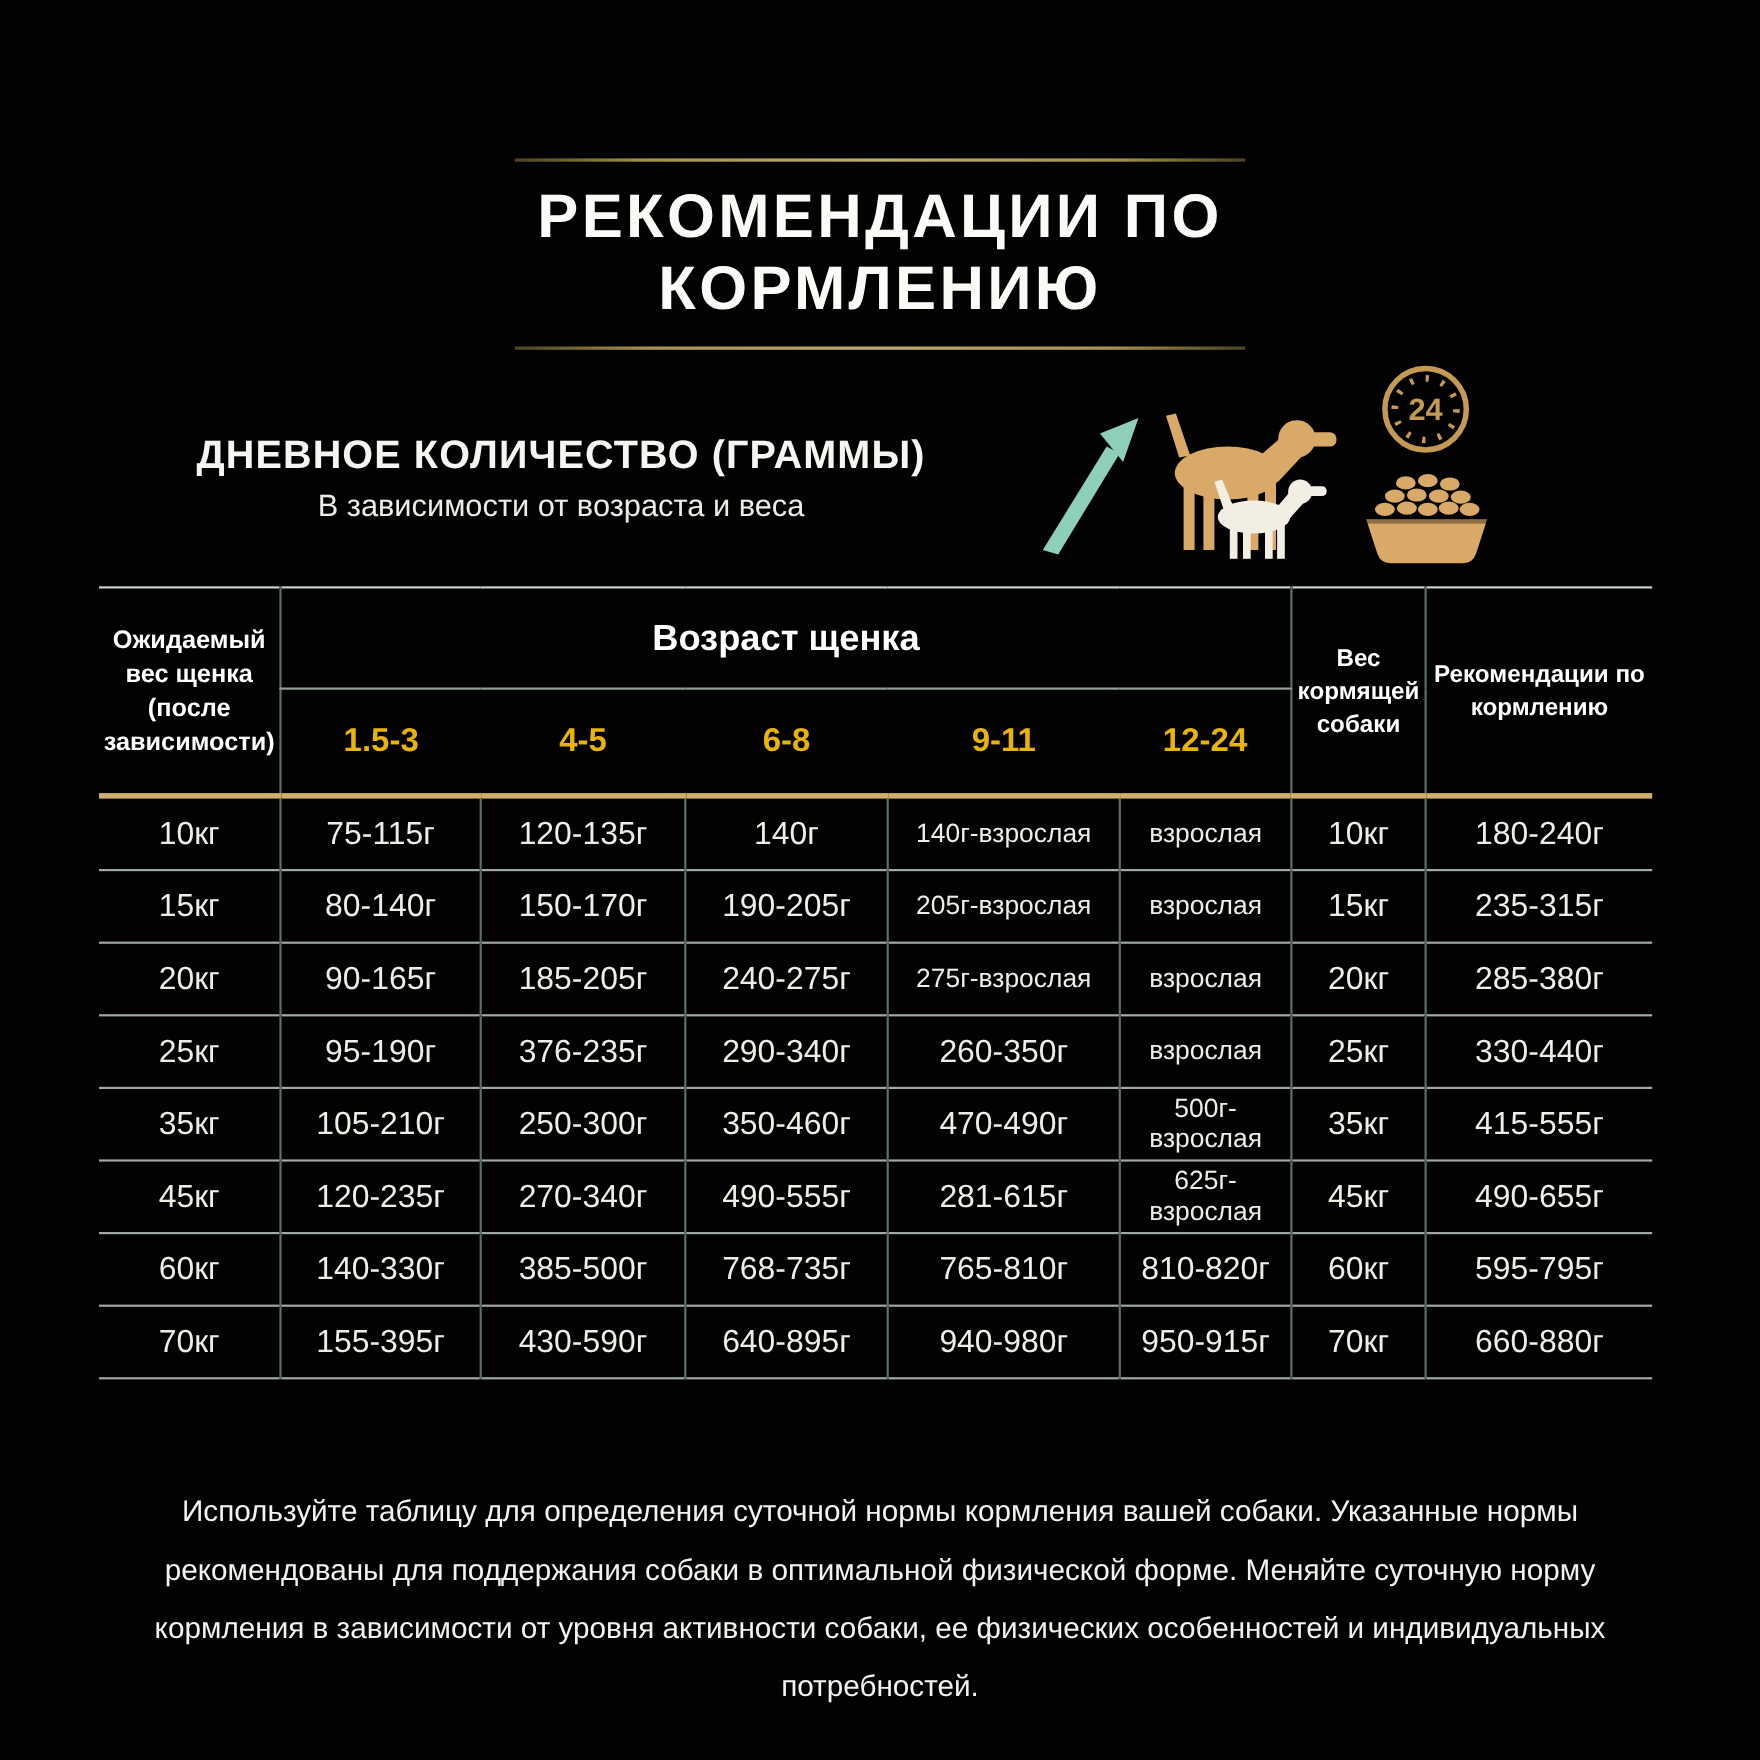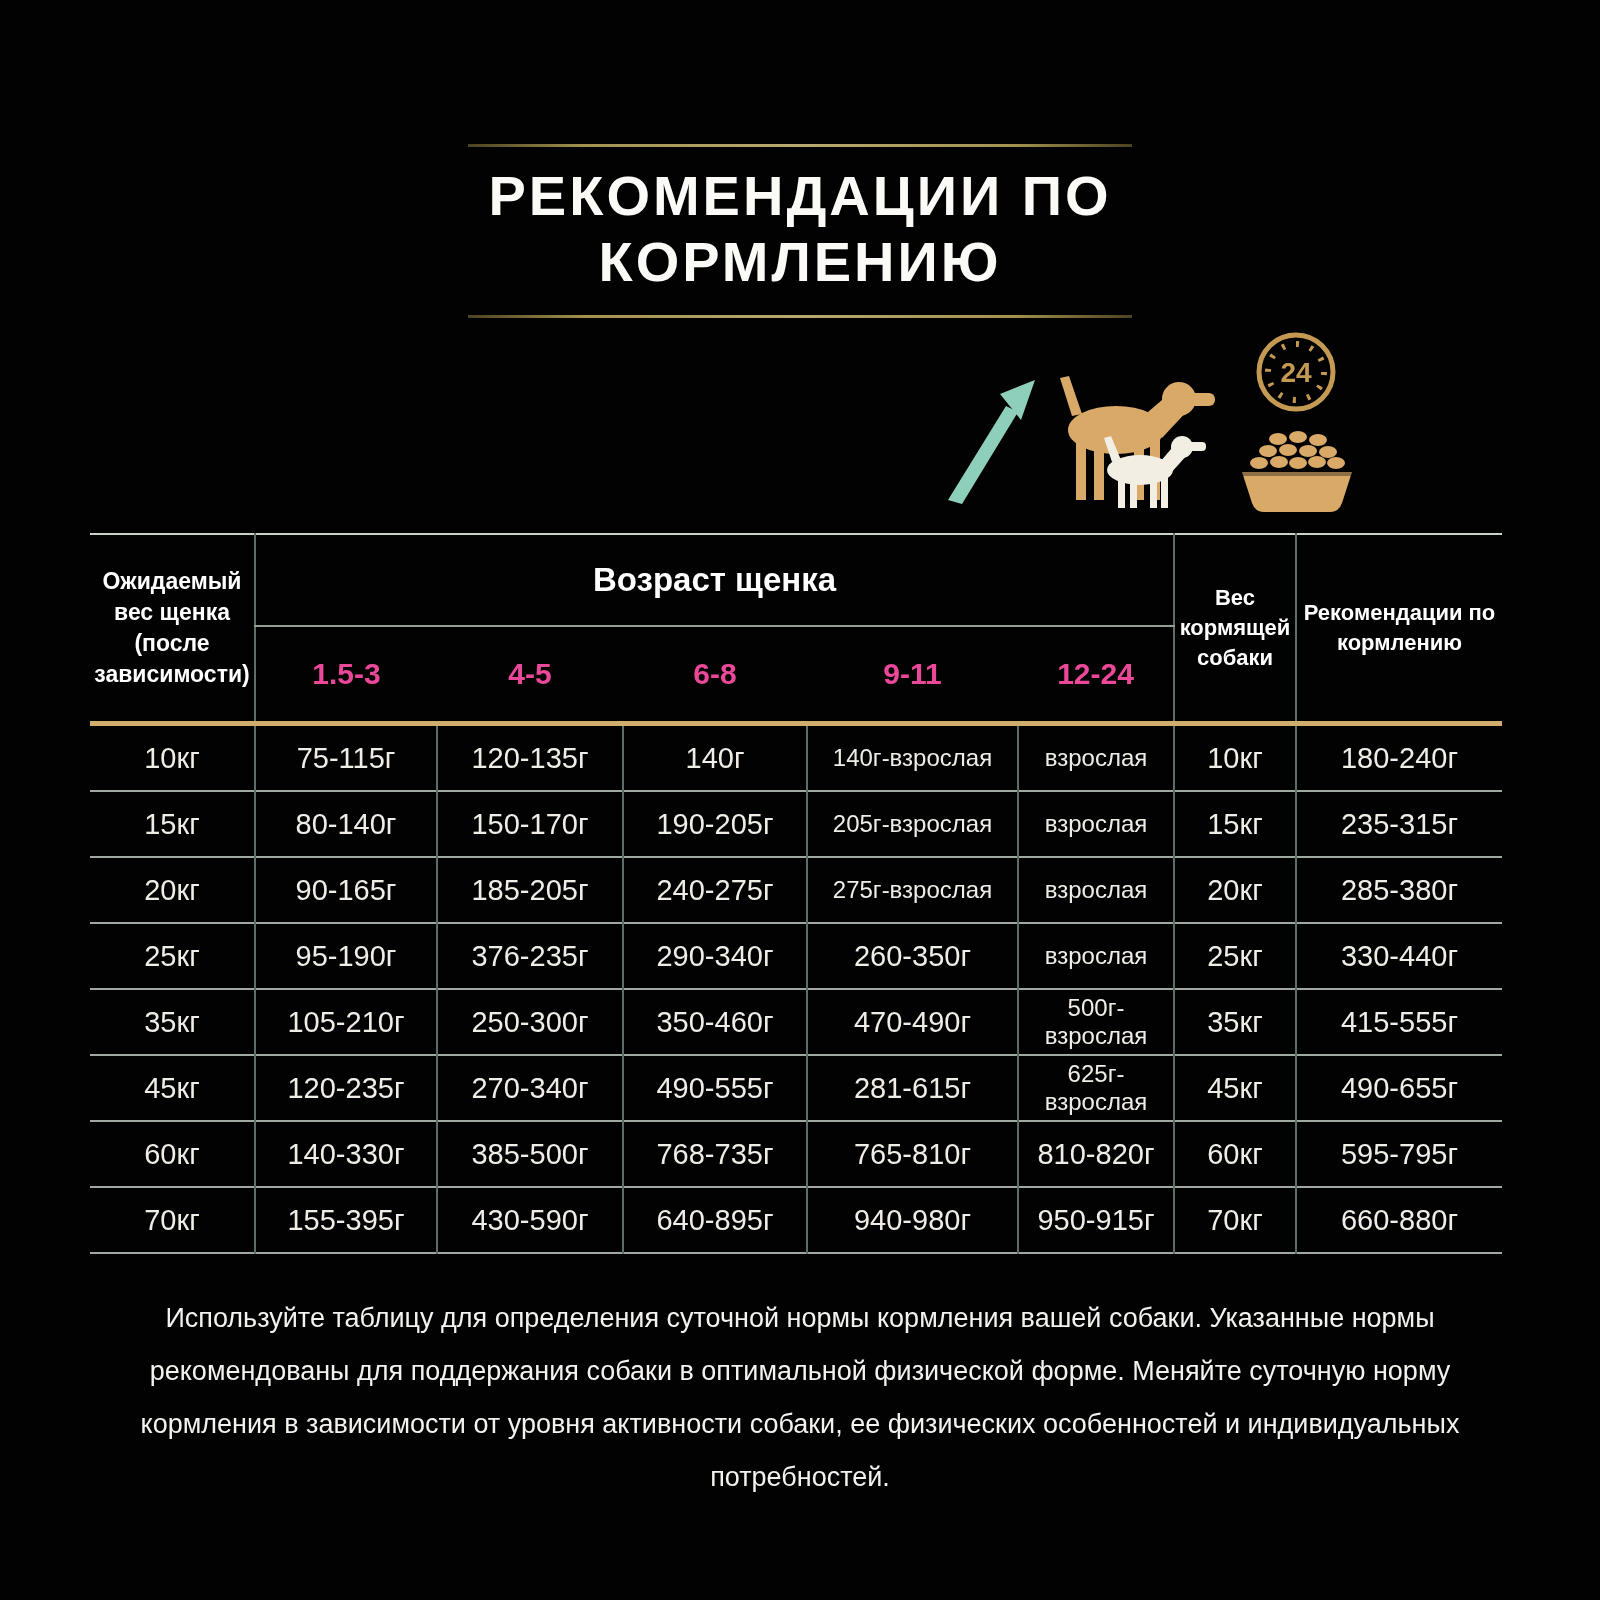--- a/index.html
+++ b/index.html
@@ -42,50 +42,54 @@
     position:absolute;left:90px;top:533px;width:1412px;
     border-collapse:collapse;table-layout:fixed;
     border-top:2px solid #c9d2c9;
     border-bottom:2px solid var(--hline);
   }
   table.feed th,table.feed td{text-align:center;vertical-align:middle;padding:0;}
   .th-col1{font-size:23px;font-weight:700;text-align:left;padding:0 4px 0 8px;
     line-height:31px;color:#fff;}
   .th-age{font-size:33px;font-weight:700;height:90px;color:#fff;
     border-left:2px solid var(--vline);border-bottom:2px solid #93a195;}
-  .th-agenum{font-size:30px;font-weight:700;height:94px;color:#ec4899;}
+  .th-agenum{font-size:30px;font-weight:700;height:94px;color:#eab308;}
   .th-agenum.first{border-left:2px solid var(--vline);}
   .th-side{font-size:22px;font-weight:700;text-align:left;padding-left:12px;
     line-height:30px;color:#fff;border-left:2px solid var(--vline);}
   .hdr-gold{border-bottom:5px solid var(--gold);}
   tbody td{font-size:29px;font-weight:400;color:#f0ede7;height:64px;
     border-left:2px solid var(--vline);}
   tbody td:first-child{border-left:none;}
   tbody tr + tr td{border-top:2px solid var(--hline);}
   tbody td.sm{font-size:24px;text-align:center;}
 
   
-  .footer{position:absolute;left:85px;top:1292px;width:1430px;text-align:center;
+  .footer{position:absolute;left:85px;top:1348px;width:1430px;text-align:center;
     font-size:27px;line-height:53px;color:#f4f2ee;}
   .footer p{margin:0;}
 </style>
 </head>
 <body>
 
 <div class="canvas">
 
   <div class="title-block">
     <div class="gold-rule"></div>
     <div class="page-title">
       <div>РЕКОМЕНДАЦИИ ПО</div>
       <div>КОРМЛЕНИЮ</div>
     </div>
     <div class="gold-rule"></div>
   </div>
 
+  <div class="section-head">
+    <div class="h1">ДНЕВНОЕ КОЛИЧЕСТВО (ГРАММЫ)</div>
+    <div class="h2">В зависимости от возраста и веса</div>
+  </div>
 
   <div class="icon icon-arrow">
     <svg width="100" height="135" viewBox="0 0 100 135">
       <polygon points="10,128 24,132 80,40 68,34" fill="#8ecfbc"></polygon>
       <polygon points="62,22 97,8 83,48" fill="#8ecfbc"></polygon>
     </svg>
   </div>
 
   <div class="icon icon-dogs">
     <svg width="180" height="142" viewBox="0 0 180 142">

